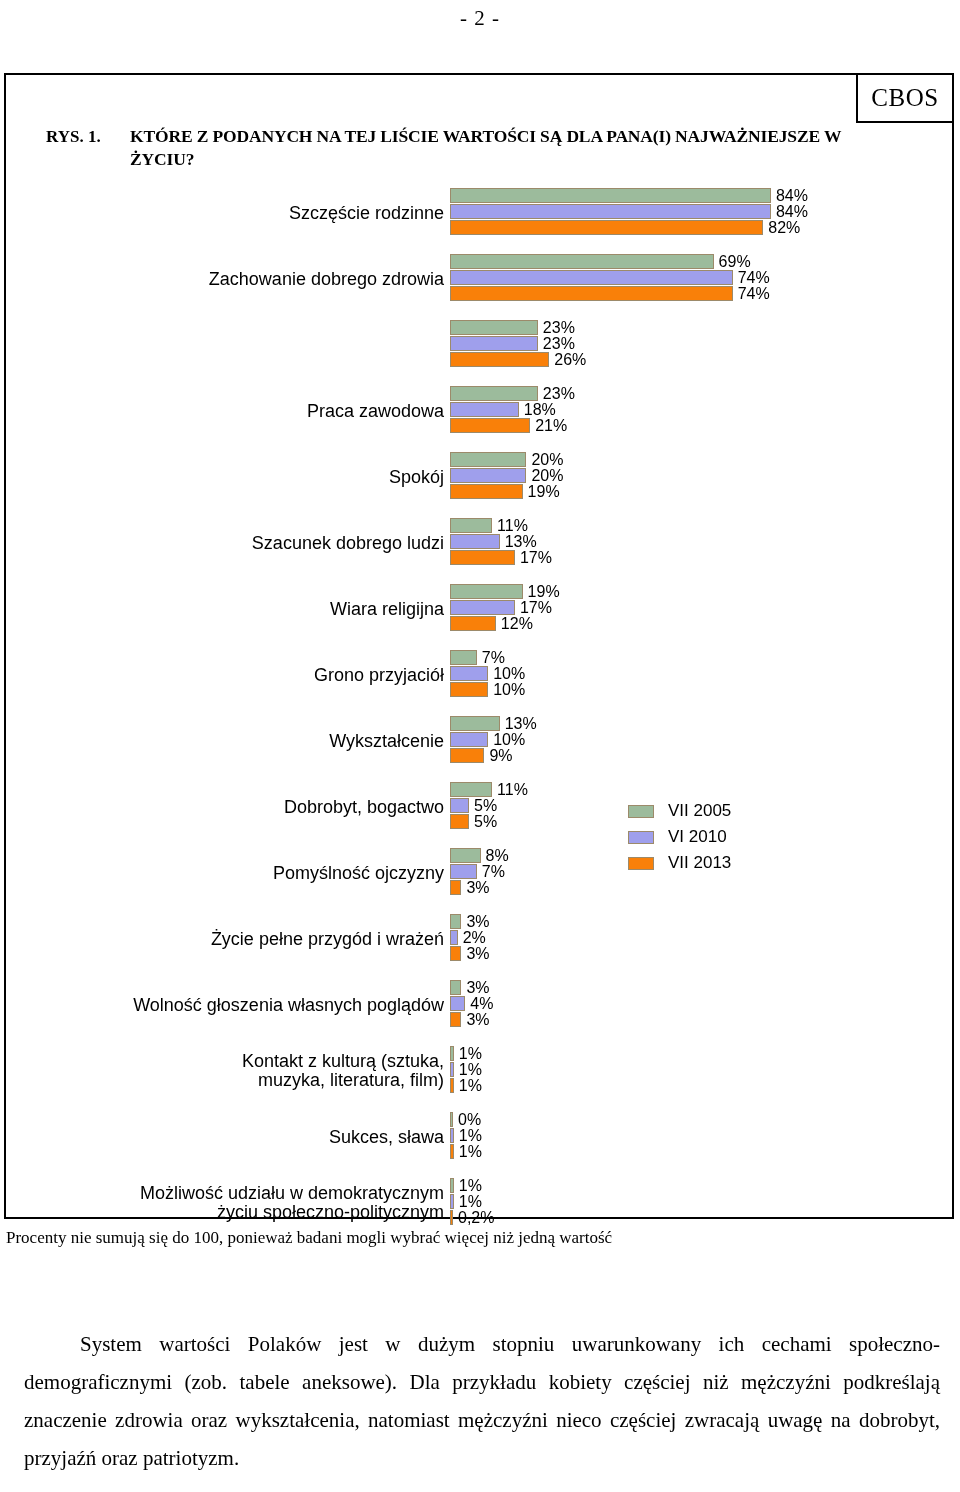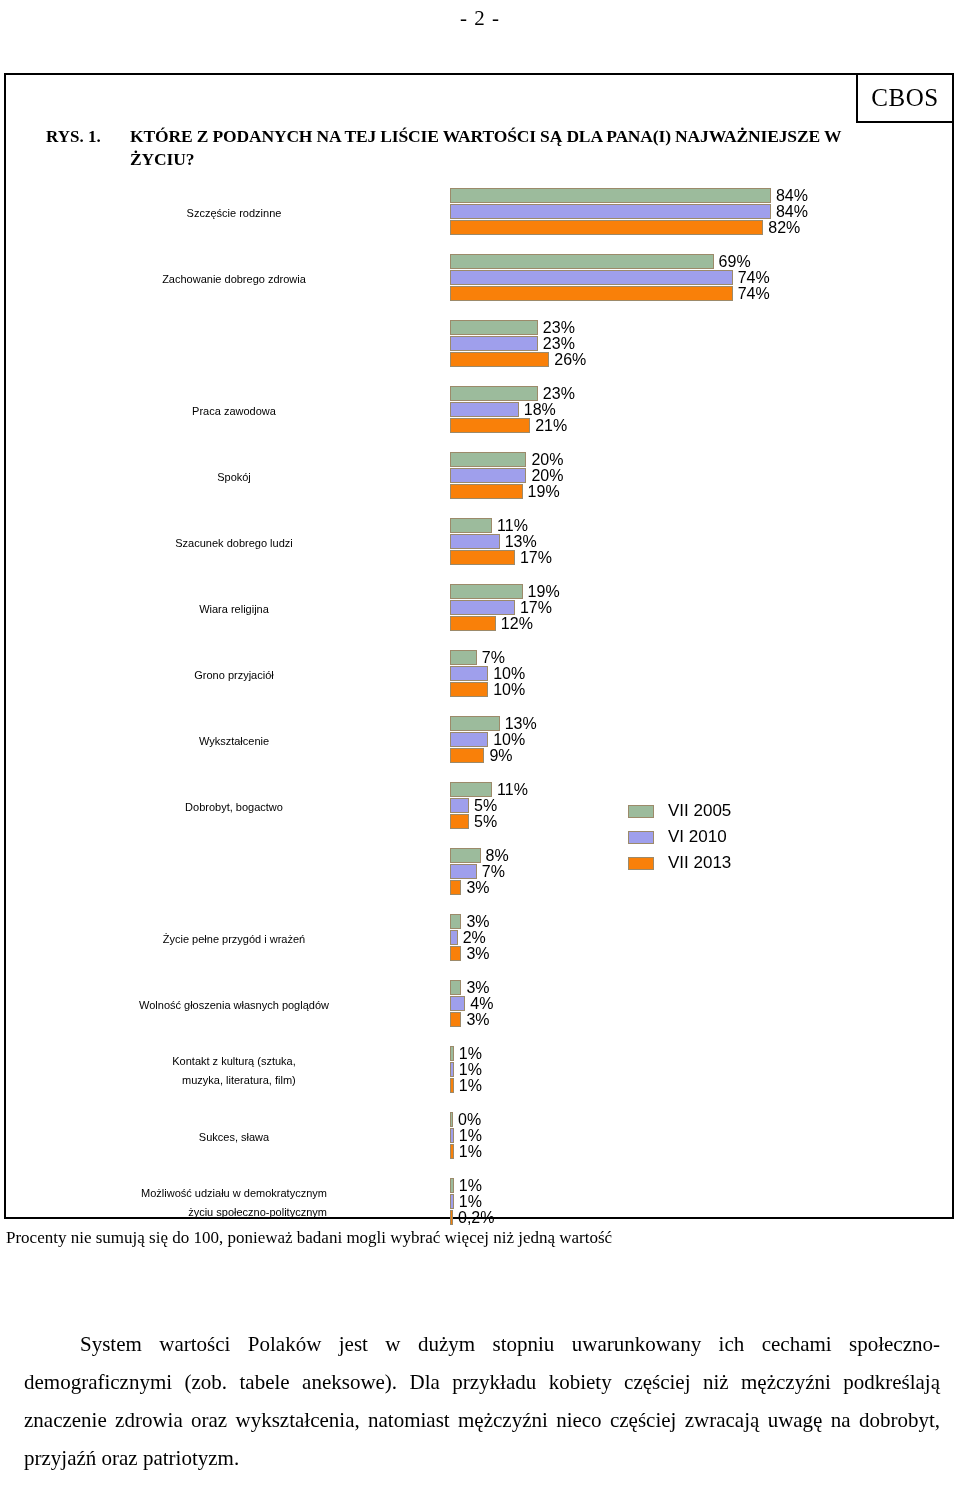--- a/index.html
+++ b/index.html
@@ -100,24 +100,24 @@
     height: 66px;
   }
   .cat-label {
     position: absolute;
     right: 506px;           
     top: 0;
     width: 420px;
     height: 50px;
     display: flex;
     align-items: center;
-    justify-content: center;
+    justify-content: flex-end;
     text-align: right;
     font-family: "Liberation Sans", sans-serif;
-    font-size: 11px;
+    font-size: 18px;
     line-height: 19px;
     color: #000000;
   }
   .cat-label span { display: block; }
 
   .bars {
     position: absolute;
     left: 446px;
     top: 0;
     width: 500px;
@@ -420,20 +420,25 @@
           <div class="bar s1" style="width: 19.1px;"></div>
           <div class="bar-val">5%</div>
         </div>
         <div class="barline b2">
           <div class="bar s2" style="width: 19.1px;"></div>
           <div class="bar-val">5%</div>
         </div>
       </div>
     </div>
     <div class="chart-row" style="top: 660px;">
+      <div class="cat-label">
+        <div>
+          <span>Pomyślność ojczyzny</span>
+        </div>
+      </div>
       <div class="bars">
         <div class="barline b0">
           <div class="bar s0" style="width: 30.56px;"></div>
           <div class="bar-val">8%</div>
         </div>
         <div class="barline b1">
           <div class="bar s1" style="width: 26.74px;"></div>
           <div class="bar-val">7%</div>
         </div>
         <div class="barline b2">

